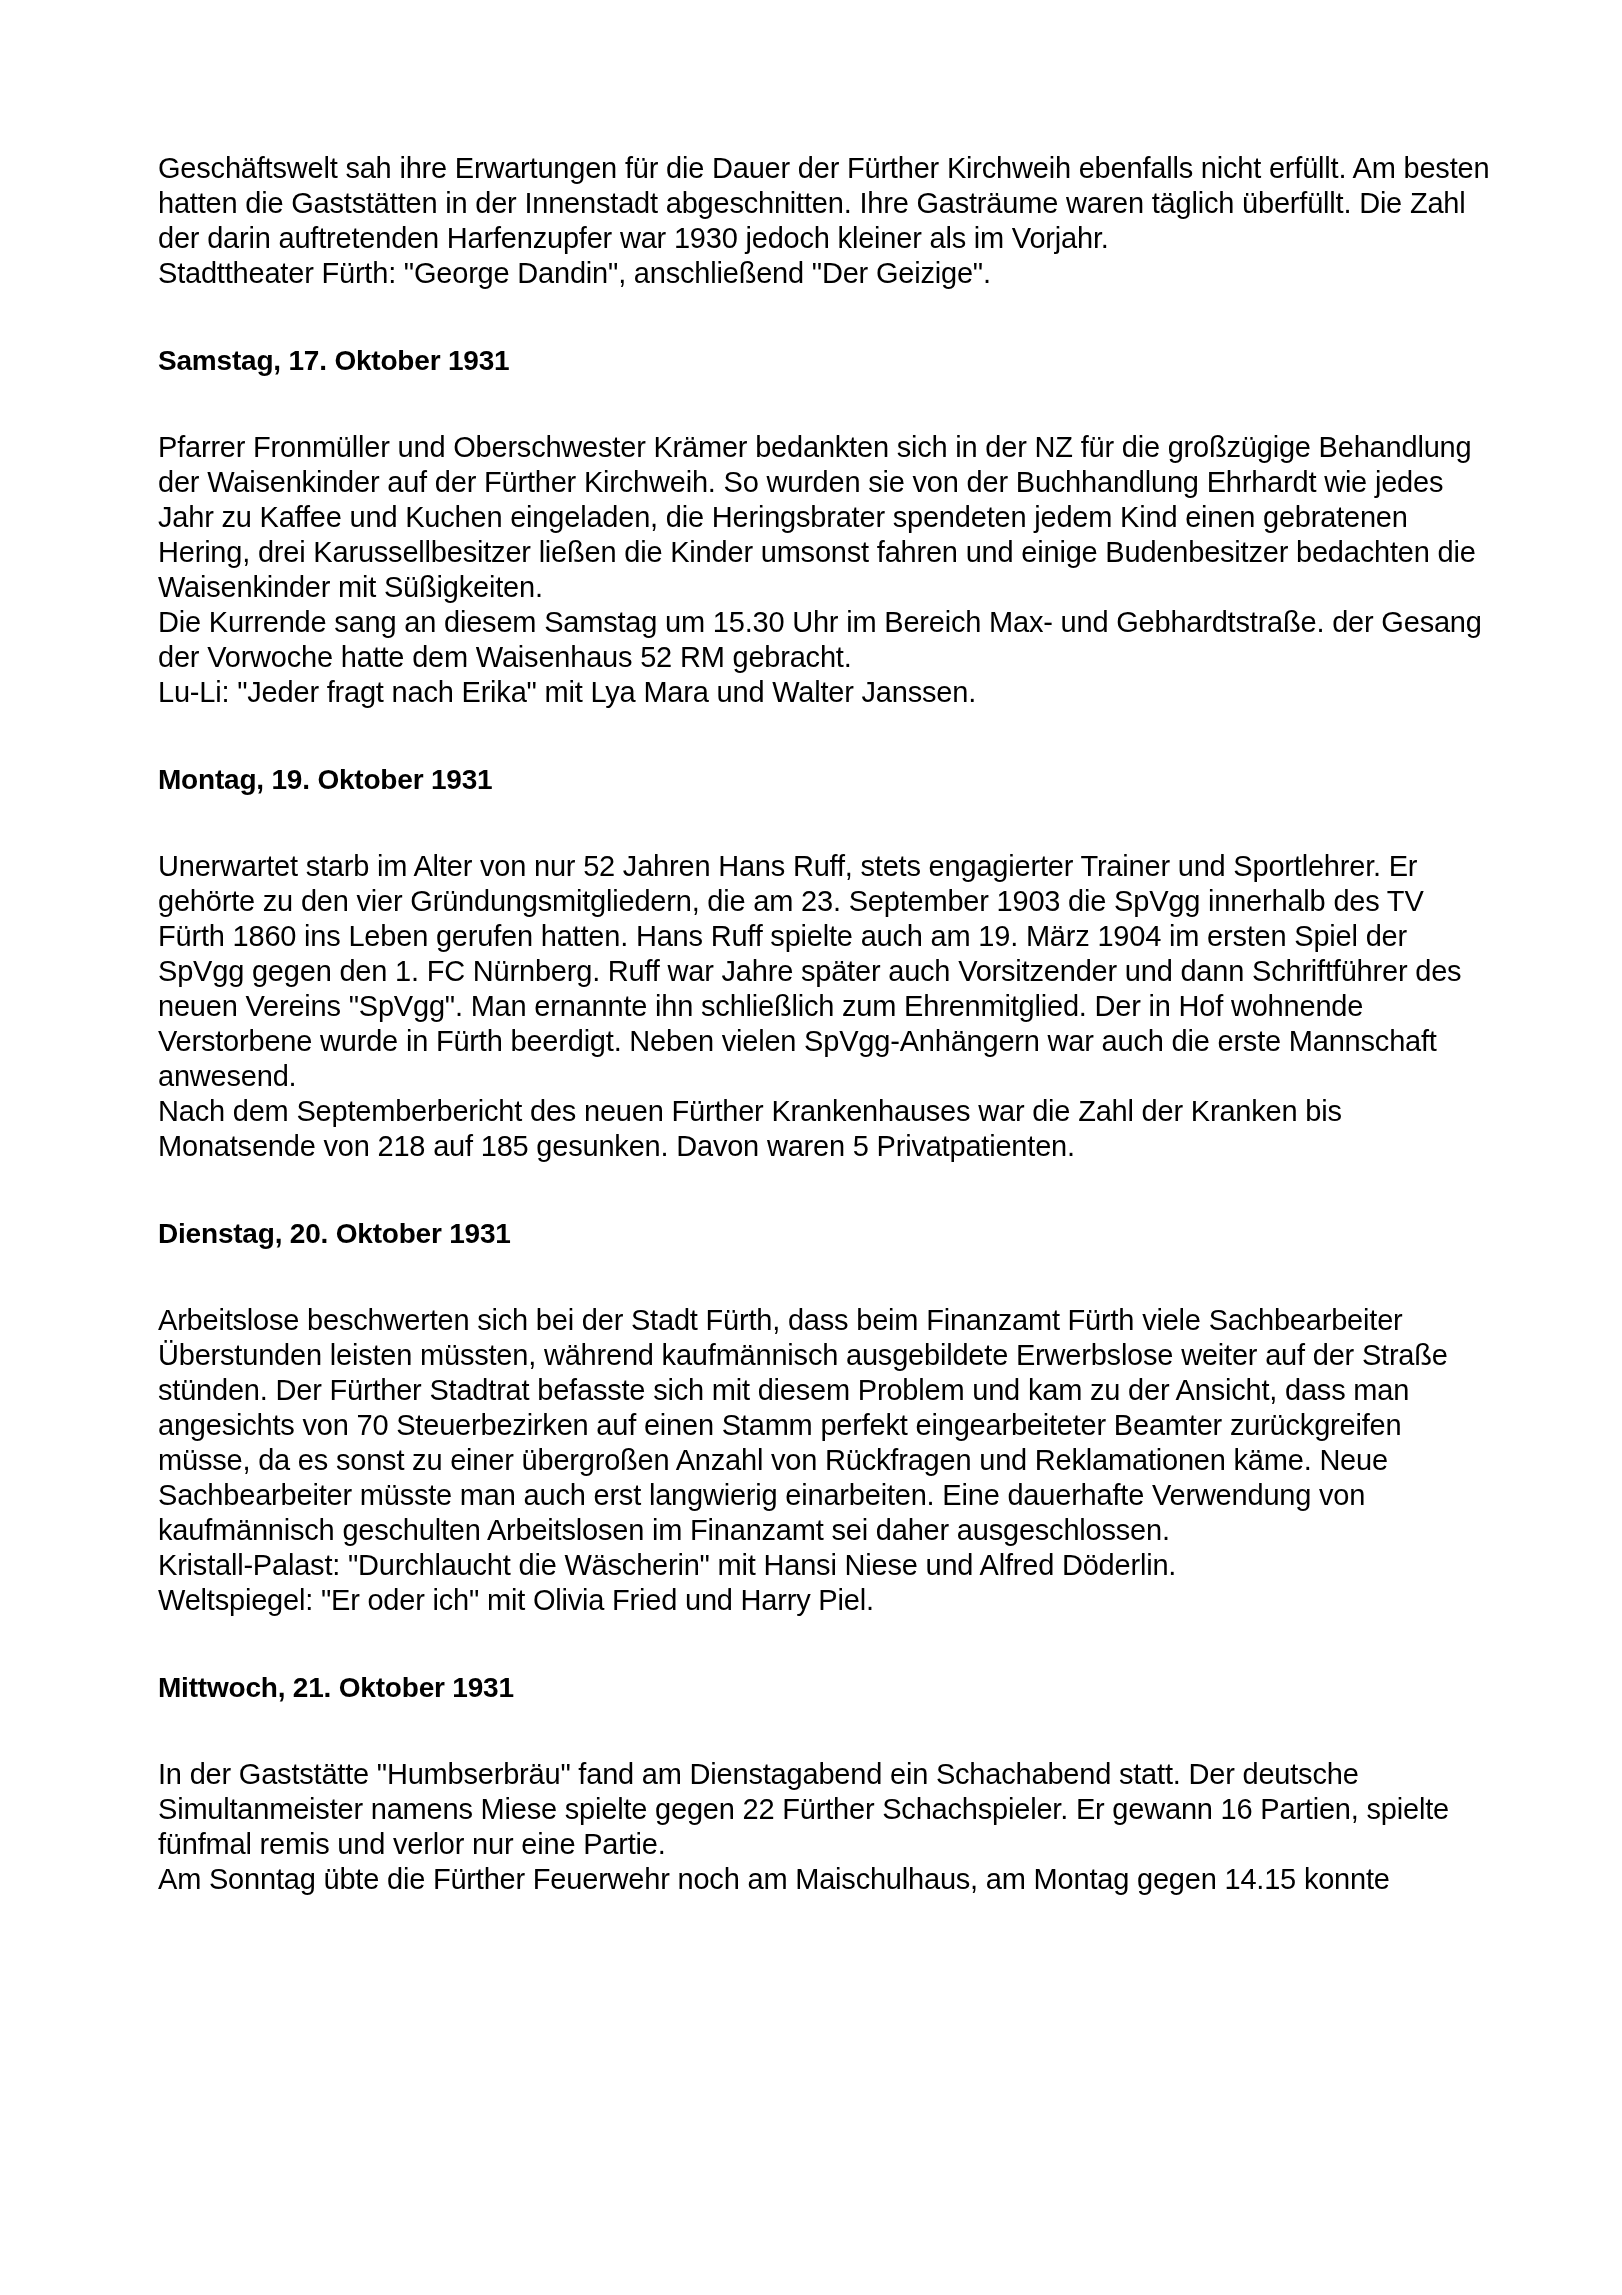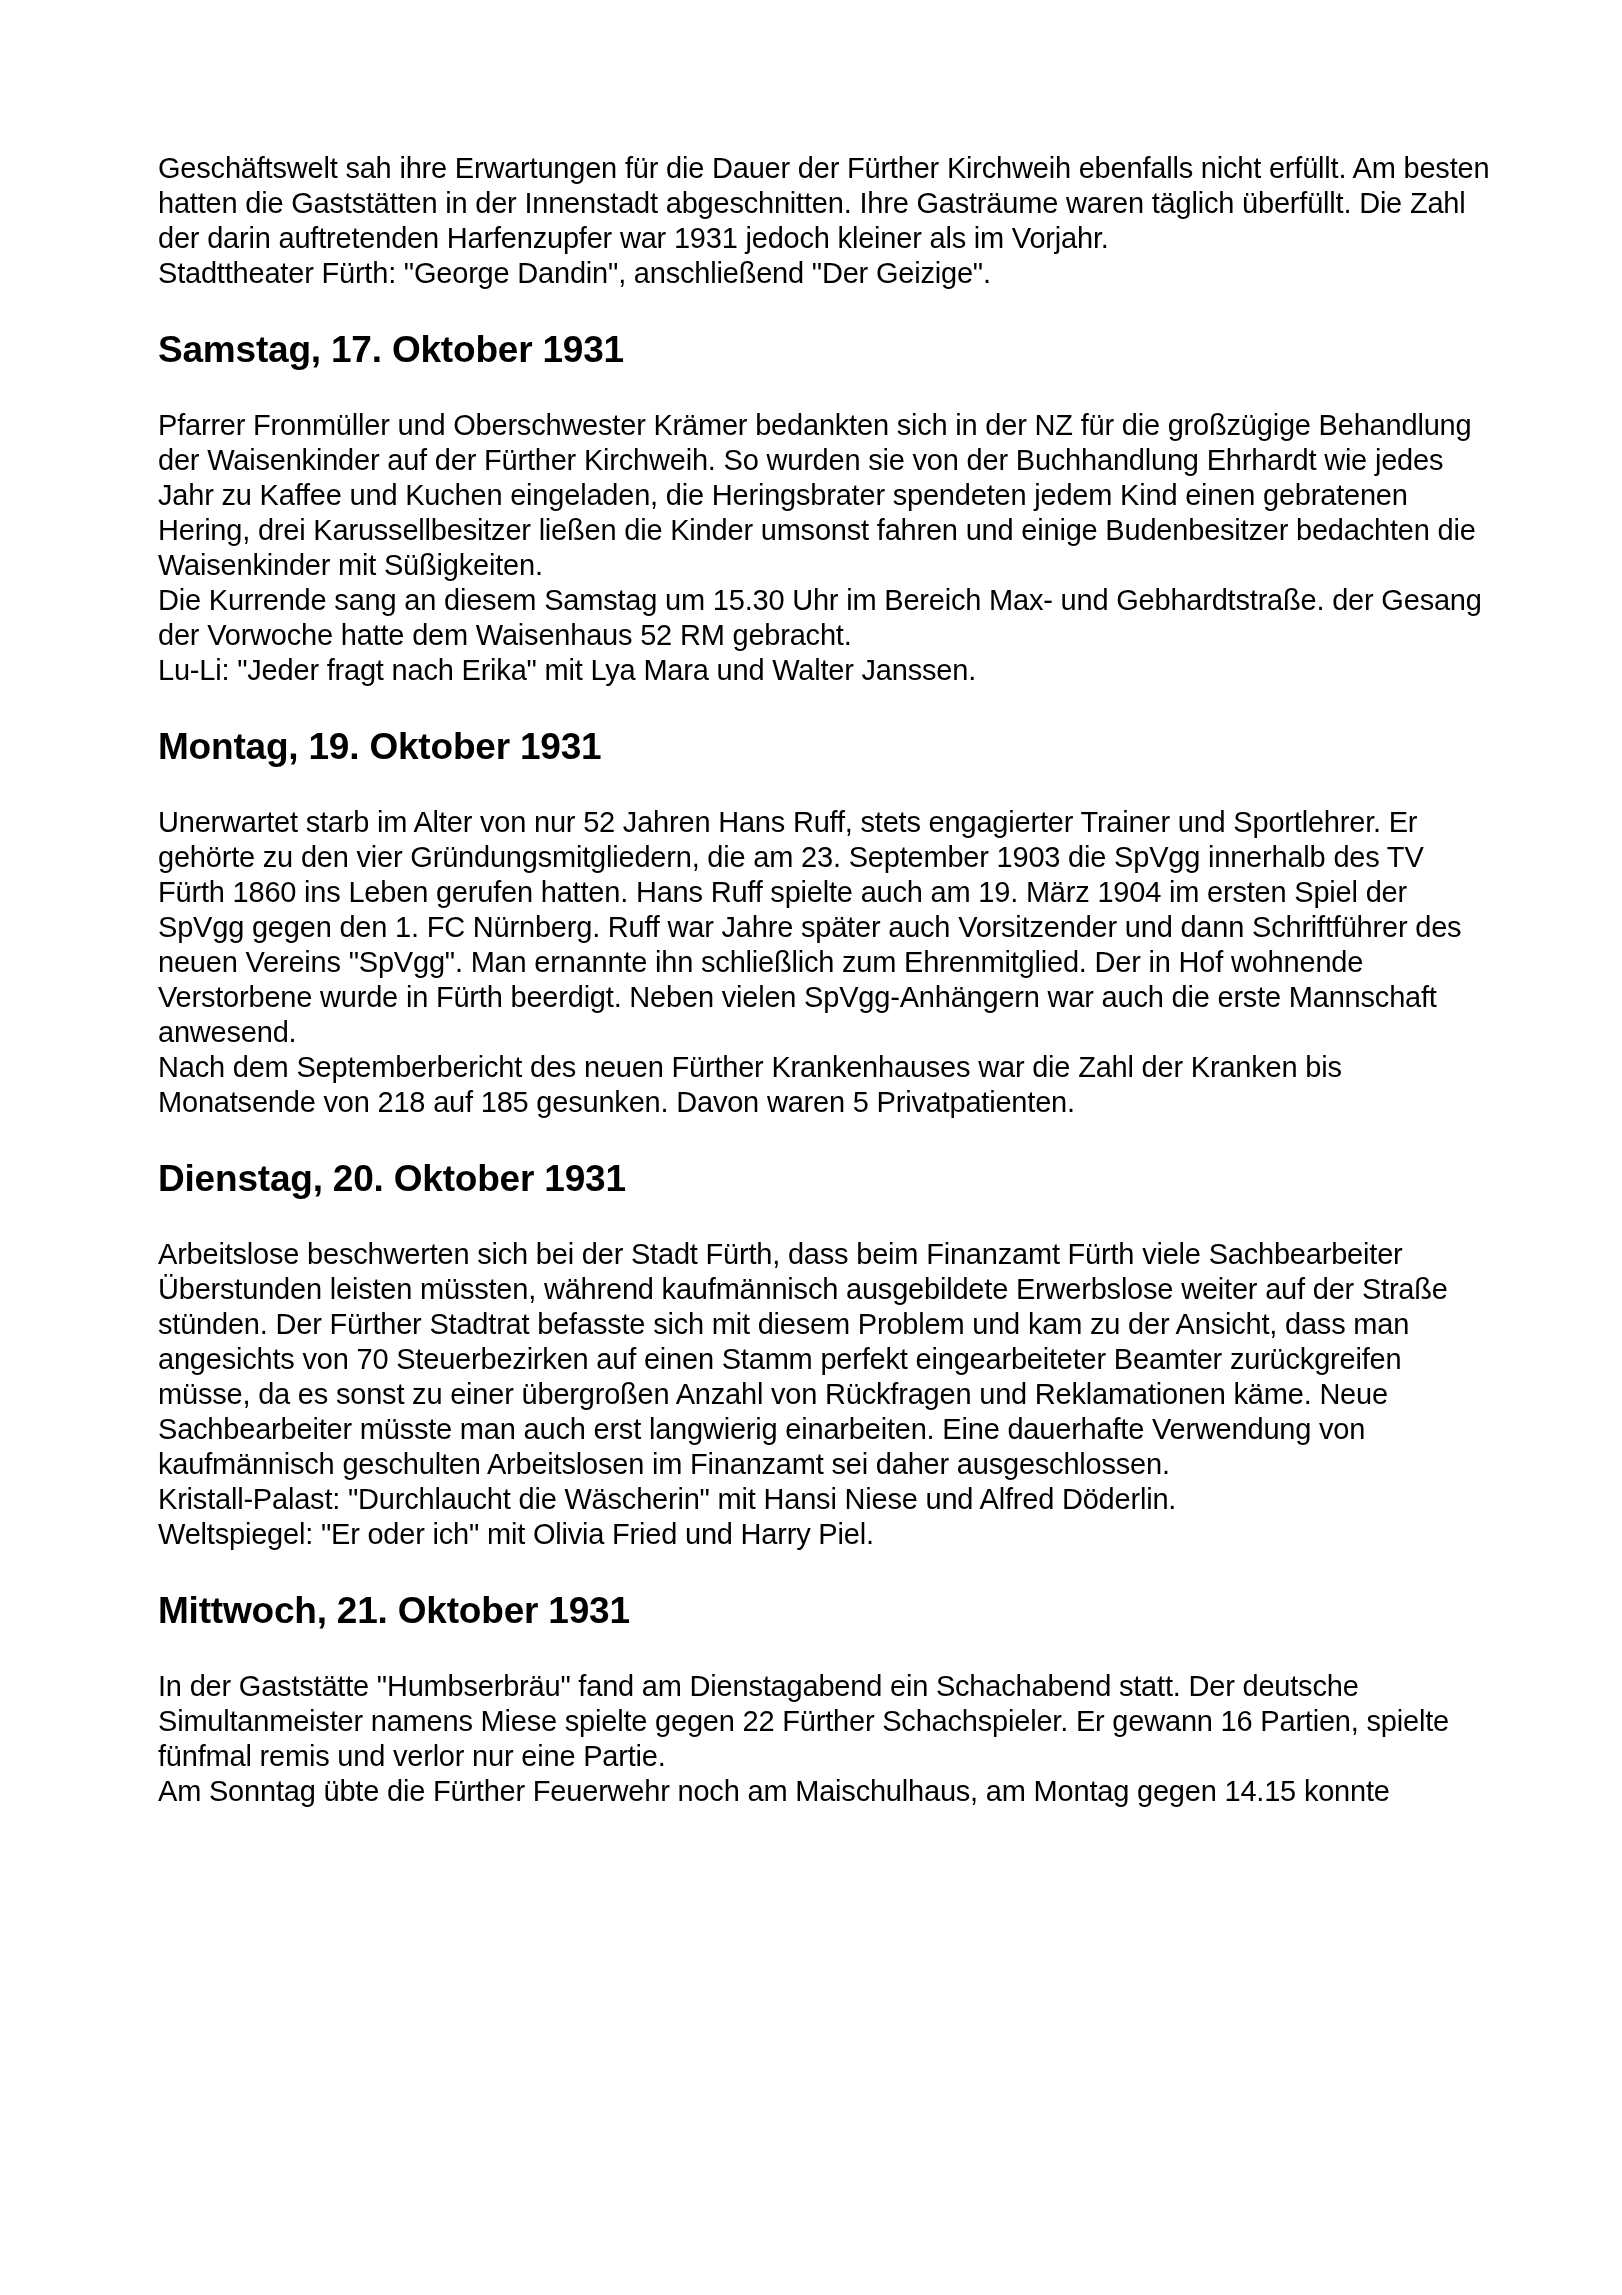--- a/index.html
+++ b/index.html
@@ -23,35 +23,35 @@
     font-family: "Liberation Sans", "DejaVu Sans", sans-serif;
     font-size: 29px;
     line-height: 35px;
     text-align: left;
     letter-spacing: -0.2px;
   }
   .content p {
     margin: 0;
   }
   .content h2 {
-    margin: 41px 0;
-    font-size: 37px;
+    margin: 52px 0;
+    font-size: 28px;
     line-height: 35px;
     font-weight: 700;
     letter-spacing: -0.2px;
   }
 </style>
 </head>
 <body>
 
 <div class="page">
   <div class="content">
 
     <section>
-      <p>Geschäftswelt sah ihre Erwartungen für die Dauer der Fürther Kirchweih ebenfalls nicht erfüllt. Am besten hatten die Gaststätten in der Innenstadt abgeschnitten. Ihre Gasträume waren täglich überfüllt. Die Zahl der darin auftretenden Harfenzupfer war 1931 jedoch kleiner als im Vorjahr.</p>
+      <p>Geschäftswelt sah ihre Erwartungen für die Dauer der Fürther Kirchweih ebenfalls nicht erfüllt. Am besten hatten die Gaststätten in der Innenstadt abgeschnitten. Ihre Gasträume waren täglich überfüllt. Die Zahl der darin auftretenden Harfenzupfer war 1930 jedoch kleiner als im Vorjahr.</p>
       <p>Stadttheater Fürth: "George Dandin", anschließend "Der Geizige".</p>
     </section>
 
     <section>
       <h2>Samstag, 17. Oktober 1931</h2>
       <p>Pfarrer Fronmüller und Oberschwester Krämer bedankten sich in der NZ für die großzügige Behandlung der Waisenkinder auf der Fürther Kirchweih. So wurden sie von der Buchhandlung Ehrhardt wie jedes Jahr zu Kaffee und Kuchen eingeladen, die Heringsbrater spendeten jedem Kind einen gebratenen Hering, drei Karussellbesitzer ließen die Kinder umsonst fahren und einige Budenbesitzer bedachten die Waisenkinder mit Süßigkeiten.</p>
       <p>Die Kurrende sang an diesem Samstag um 15.30 Uhr im Bereich Max- und Gebhardtstraße. der Gesang der Vorwoche hatte dem Waisenhaus 52 RM gebracht.</p>
       <p>Lu-Li: "Jeder fragt nach Erika" mit Lya Mara und Walter Janssen.</p>
     </section>
 

